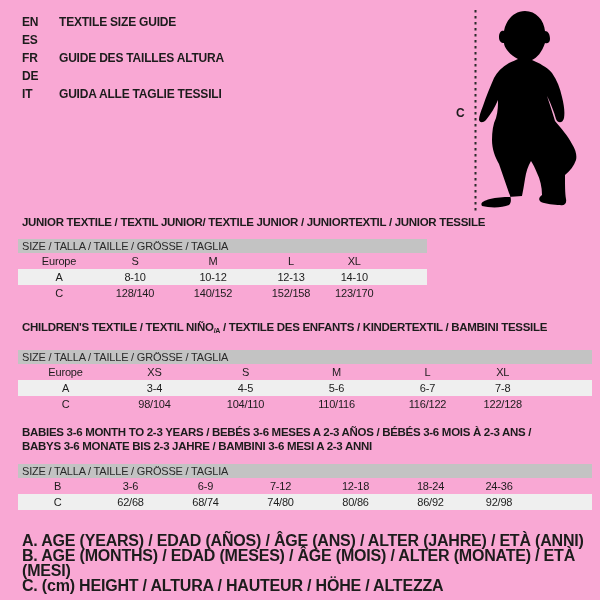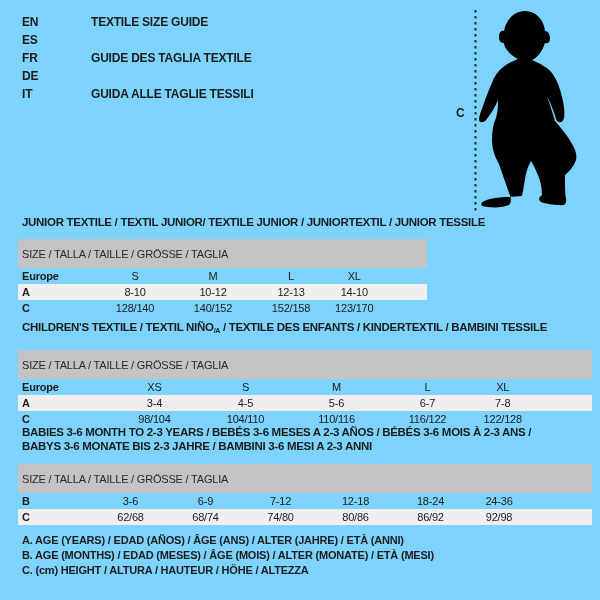--- a/index.html
+++ b/index.html
@@ -1,23 +1,23 @@
 <!DOCTYPE html>
 <html><head>
 <meta charset="utf-8">
 <style>
   html,body{margin:0;padding:0;background:#fff;}
-  .page{position:relative;width:600px;height:600px;background:#7dd3fc;overflow:hidden;
+  .page{position:relative;width:600px;height:600px;background:#f9a8d4;overflow:hidden;
         font-family:"Liberation Sans",sans-serif;color:#1c1c1c;}
 
   
   .lang{position:absolute;top:13px;left:22px;font-weight:700;font-size:12px;letter-spacing:-0.2px;}
   .lang .row{display:flex;line-height:18px;}
   .lang .code{width:37px;}
-  .lang .title{white-space:nowrap;margin-left:32px;}
+  .lang .title{white-space:nowrap;}
 
   
   .figure-svg{position:absolute;left:470px;top:6px;}
   .c-label{position:absolute;left:456px;top:106px;font-weight:700;font-size:12px;}
 
   
   .tbl{position:absolute;left:18px;}
   .tbl h2{margin:0 0 0 4px;font-size:11.5px;line-height:13px;font-weight:700;
           letter-spacing:-0.3px;white-space:nowrap;}
   .tbl h2 .line{display:block;line-height:14px;}
@@ -28,46 +28,46 @@
   .t1 table{margin-top:10px;}
   .t2 table{margin-top:13px;}
   .t3 table{margin-top:11px;}
 
   table{border-collapse:collapse;table-layout:fixed;width:100%;
         font-size:11px;letter-spacing:-0.2px;color:#1c1c1c;}
   col.c-label{width:44px;}
   .t1 col.c-data{width:78px;}
   .t2 col.c-data{width:91px;}
   .t3 col.c-data{width:75px;}
-  tr.bar td{background:#c3c3c3;height:29px;padding:0 0 0 4px;font-size:11px;color:#2a2a2a;}
+  tr.bar td{background:#c3c3c3;height:14px;padding:0 0 0 4px;font-size:11px;color:#2a2a2a;}
   td{height:16px;padding:0;}
-  td.lbl{padding-left:4px;text-align:left;font-weight:bold;}
+  td.lbl{padding-left:4px;text-align:center;}
   td.val{text-align:center;}
   tr.shaded td{background:#efefef;}
 
   
-  .footnotes{position:absolute;left:22px;top:533px;font-weight:700;font-size:11px;
+  .footnotes{position:absolute;left:22px;top:533px;font-weight:700;font-size:16px;
              line-height:15px;letter-spacing:-0.2px;}
 </style>
 </head>
 <body>
 
 <div class="page">
 
   <div class="lang">
     <div class="row">
       <span class="code">EN</span>
       <span class="title">TEXTILE SIZE GUIDE</span>
     </div>
     <div class="row">
       <span class="code">ES</span>
     </div>
     <div class="row">
       <span class="code">FR</span>
-      <span class="title">GUIDE DES TAGLIA TEXTILE</span>
+      <span class="title">GUIDE DES TAILLES ALTURA</span>
     </div>
     <div class="row">
       <span class="code">DE</span>
     </div>
     <div class="row">
       <span class="code">IT</span>
       <span class="title">GUIDA ALLE TAGLIE TESSILI</span>
     </div>
   </div>
 

